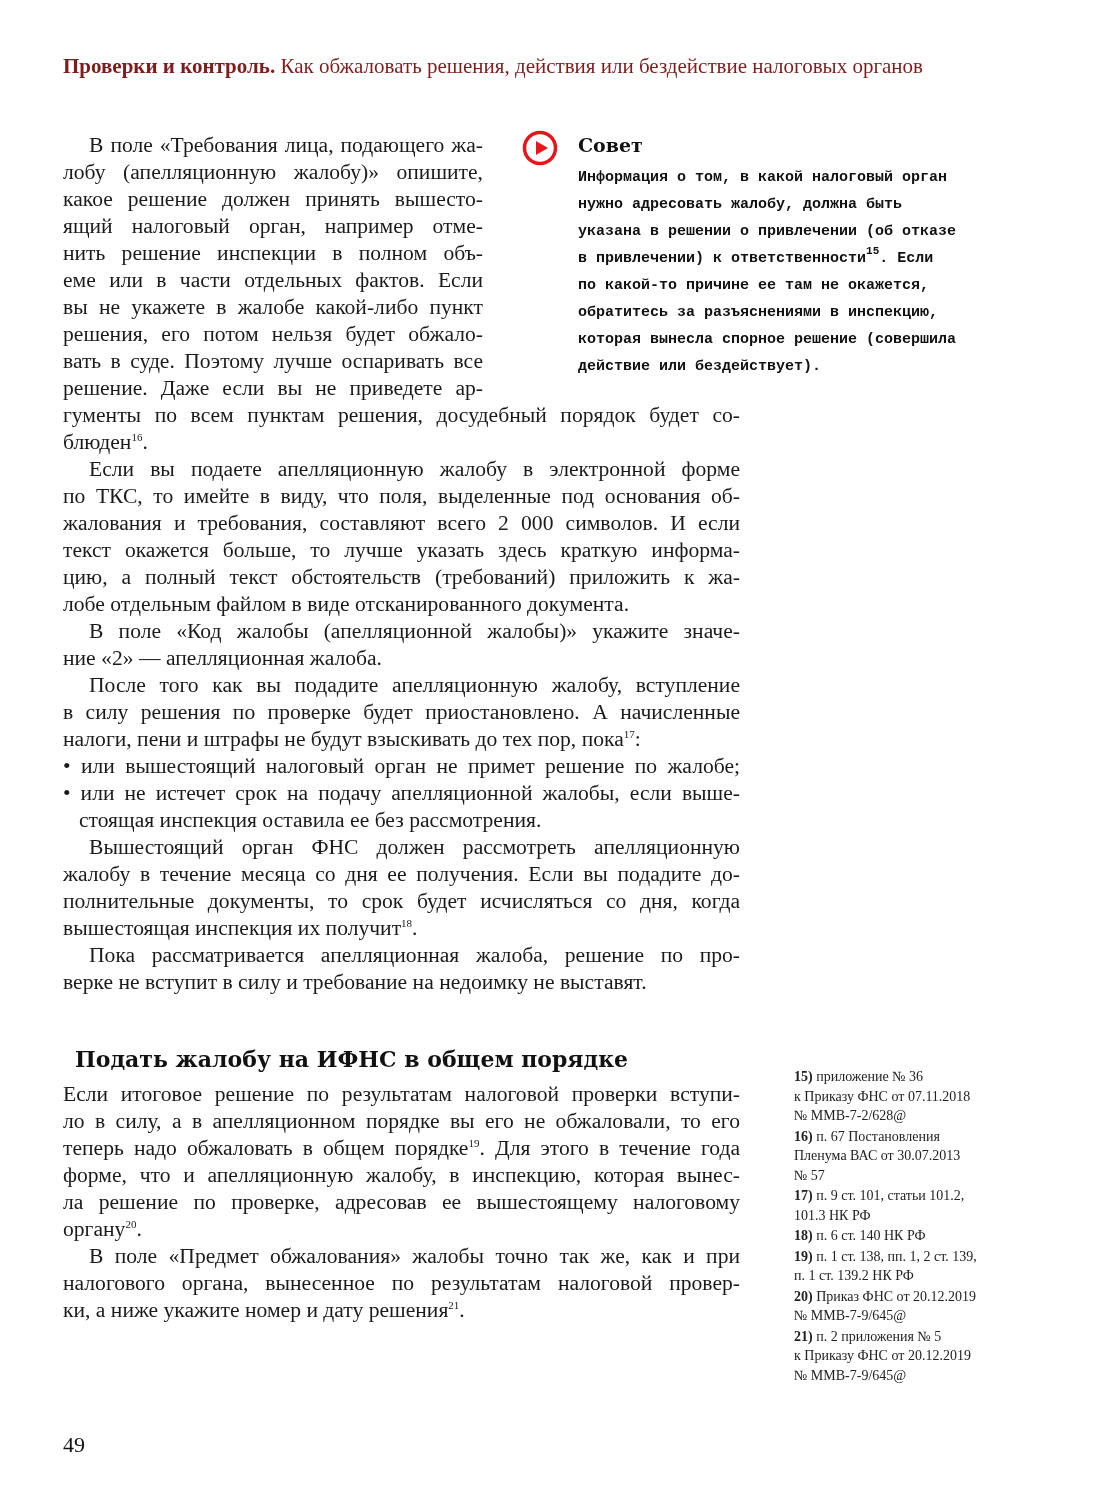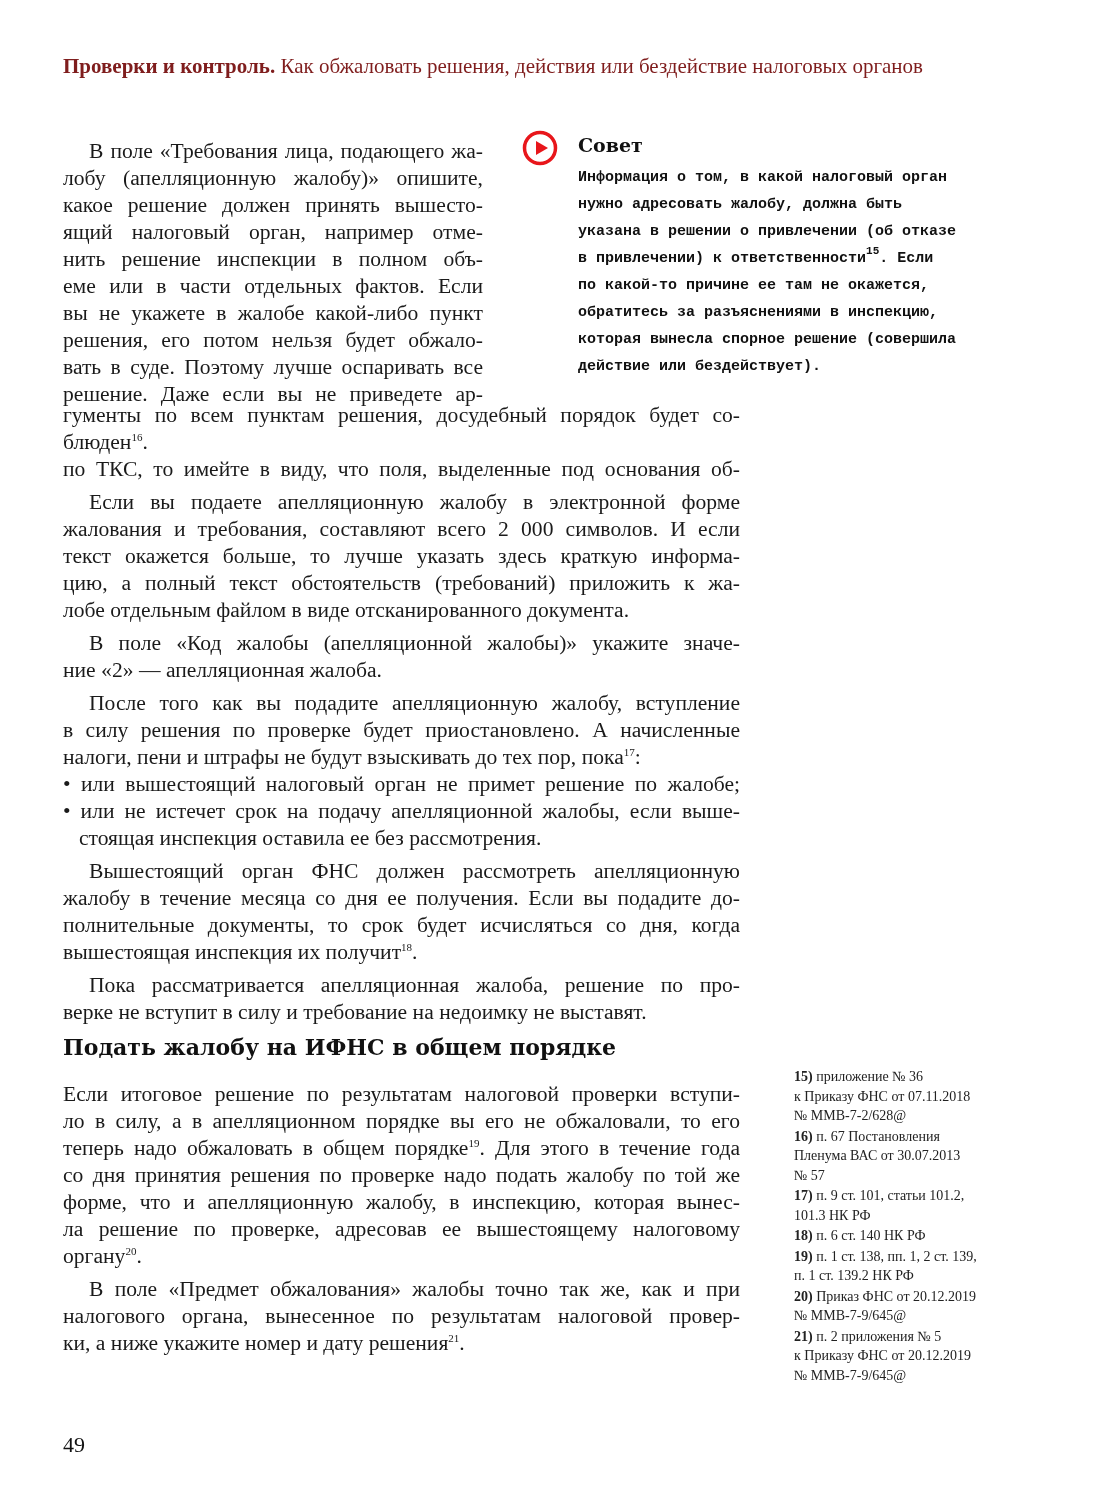--- a/index.html
+++ b/index.html
@@ -7,29 +7,29 @@
          font-family: "DejaVu Serif", "Liberation Serif", serif; color: #1a1a1a; }
   .running-head { position: absolute; left: 63px; top: 54px; width: 1000px;
                   font-family: "Liberation Serif", serif; font-size: 21px; color: #7f1d1d; white-space: nowrap; }
   .running-head .rh-section { font-weight: bold; }
   .body-text { font-family: "Liberation Serif", serif; font-size: 21.6px; line-height: 27px; color: #1a1a1a; }
   .col-top { position: absolute; left: 63px; top: 132px; width: 420px; }
   .col-wide { position: absolute; left: 63px; top: 402px; width: 677px; }
   sup { font-size: 11px; line-height: 0; vertical-align: 8px; text-align: center; }
   .line { display: block; white-space: nowrap; text-align: justify; text-align-last: justify; }
   .line.last { text-align-last: left; }
-  .line.ind { padding-left: 26px; margin-top: 6px; }
+  .line.ind { padding-left: 26px; }
   .tip { position: absolute; left: 522px; top: 130px; width: 490px; }
   .tip-icon { position: absolute; left: 0; top: 0; width: 36px; height: 36px; }
   .tip-title { position: absolute; left: 56px; top: 4px; font-family: "DejaVu Serif", serif; font-weight: bold; font-size: 19px; color: #111; }
   .tip-body { position: absolute; left: 56px; top: 34px; width: 440px; font-family: Liberation Mono, monospace; font-weight: bold;
               font-size: 15px; line-height: 27px; color: #111; }
   .tip-body .l { display: block; white-space: nowrap; }
   .section-heading { position: absolute; left: 63px; top: 1034px; font-family: "DejaVu Serif", serif; font-weight: bold;
-                     font-size: 22px; color: #111; margin: 0; }
+                     font-size: 22px; color: #111; margin: 12px; }
   .col-bottom { position: absolute; left: 63px; top: 1081px; width: 677px; }
   .footnotes { position: absolute; left: 794px; top: 1067px; width: 240px; font-family: "Liberation Serif", serif;
                font-size: 14px; line-height: 19.5px; color: #222; }
   .fn { margin-bottom: 1px; }
   .fn .num { font-weight: bold; }
   .page-number { position: absolute; left: 63px; top: 1432px; font-family: "Liberation Serif", serif; font-size: 22px; color: #111; }
 </style>
 </head>
 <body>
 
@@ -66,22 +66,22 @@
   <span class="line">вы не укажете в жалобе какой-либо пункт</span>
   <span class="line">решения, его потом нельзя будет обжало-</span>
   <span class="line">вать в суде. Поэтому лучше оспаривать все</span>
   <span class="line">решение. Даже если вы не приведете ар-</span>
 </div>
 
 <div class="col-wide body-text">
   <span class="line">гументы по всем пунктам решения, досудебный порядок будет со-</span>
   <span class="line last"><span>блюден</span><sup>16</sup>.</span>
 
+  <span class="line ind">Если вы подаете апелляционную жалобу в электронной форме</span>
   <span class="line">по ТКС, то имейте в виду, что поля, выделенные под основания об-</span>
-  <span class="line ind">Если вы подаете апелляционную жалобу в электронной форме</span>
   <span class="line">жалования и требования, составляют всего 2 000 символов. И если</span>
   <span class="line">текст окажется больше, то лучше указать здесь краткую информа-</span>
   <span class="line">цию, а полный текст обстоятельств (требований) приложить к жа-</span>
   <span class="line last">лобе отдельным файлом в виде отсканированного документа.</span>
 
   <span class="line ind">В поле «Код жалобы (апелляционной жалобы)» укажите значе-</span>
   <span class="line last">ние «2» — апелляционная жалоба.</span>
 
   <span class="line ind">После того как вы подадите апелляционную жалобу, вступление</span>
   <span class="line">в силу решения по проверке будет приостановлено. А начисленные</span>
@@ -99,21 +99,20 @@
   <span class="line ind">Пока рассматривается апелляционная жалоба, решение по про-</span>
   <span class="line last">верке не вступит в силу и требование на недоимку не выставят.</span>
 </div>
 
 <h2 class="section-heading">Подать жалобу на ИФНС в общем порядке</h2>
 
 <div class="col-bottom body-text">
   <span class="line">Если итоговое решение по результатам налоговой проверки вступи-</span>
   <span class="line">ло в силу, а в апелляционном порядке вы его не обжаловали, то его</span>
   <span class="line"><span>теперь надо обжаловать в общем порядке</span><sup>19</sup><span>. Для этого в течение года</span></span>
-  <span class="line">со дня принятия решения по проверке надо подать жалобу по той же</span>
   <span class="line">форме, что и апелляционную жалобу, в инспекцию, которая вынес-</span>
   <span class="line">ла решение по проверке, адресовав ее вышестоящему налоговому</span>
   <span class="line last"><span>органу</span><sup>20</sup>.</span>
 
   <span class="line ind">В поле «Предмет обжалования» жалобы точно так же, как и при</span>
   <span class="line">налогового органа, вынесенное по результатам налоговой провер-</span>
   <span class="line last"><span>ки, а ниже укажите номер и дату решения</span><sup>21</sup>.</span>
 </div>
 
 <div class="footnotes">

